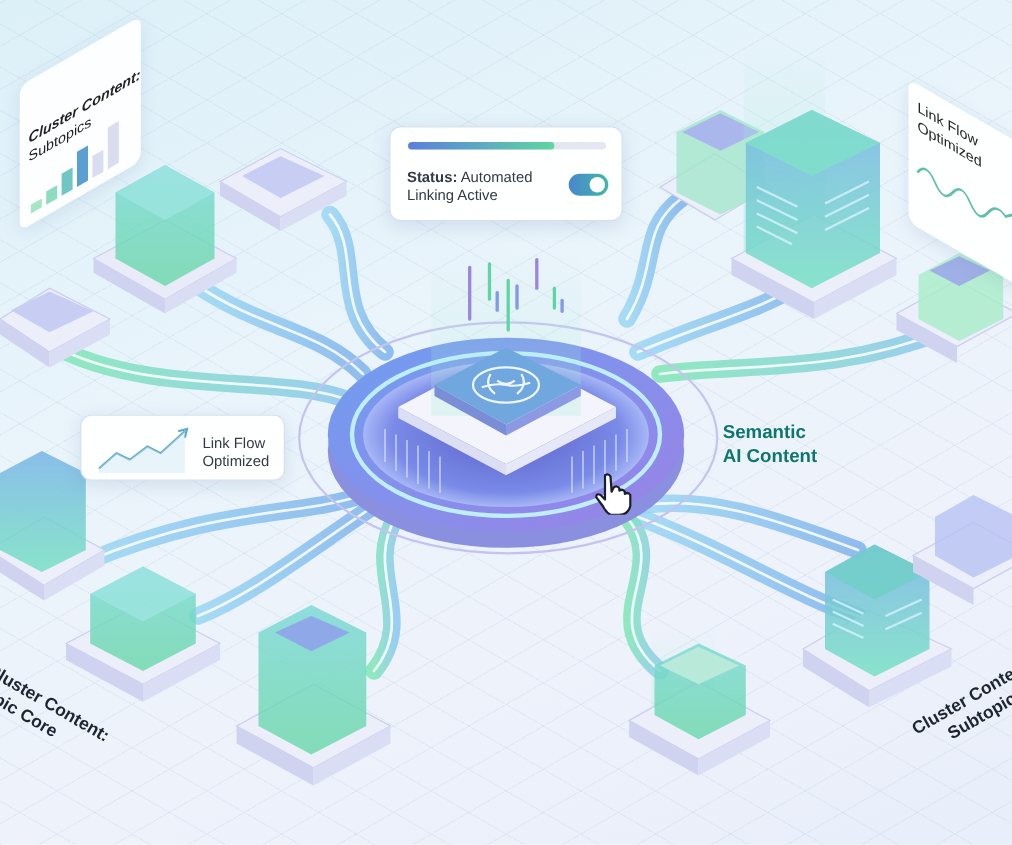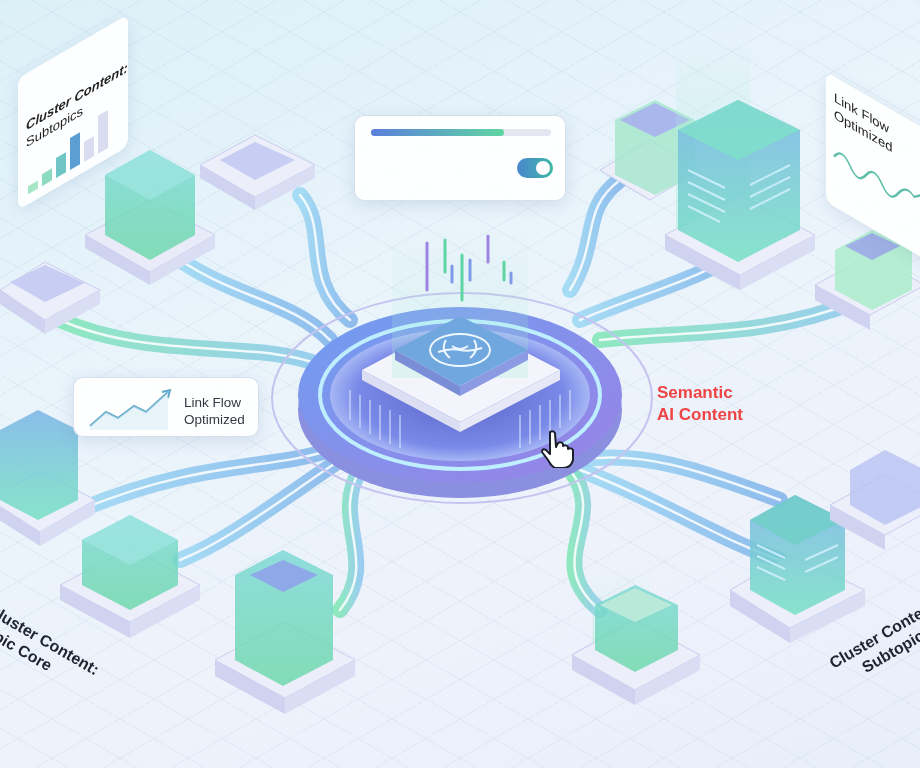--- a/index.html
+++ b/index.html
@@ -25,21 +25,21 @@
   .flow-card { left:73px; top:377px; width:184px; height:58px; }
   .flow-card .flow-text { position:absolute; left:110px; top:16px; font-size:13.5px; line-height:17px; color:#333a45; }
   .tilt-left { position:absolute; left:18px; top:78px; width:110px; height:132px; background:rgba(255,255,255,0.93);
     border-radius:8px; box-shadow:0 4px 14px rgba(90,120,170,0.15);
     transform:skewY(-30deg); transform-origin:left bottom; }
   .tilt-left .tt { position:absolute; left:8px; top:44px; font-size:13px; color:#222; transform:skewY(0deg); line-height:17px; }
   .tilt-right { position:absolute; left:826px; top:72px; width:110px; height:130px; background:rgba(255,255,255,0.93);
     border-radius:8px; box-shadow:0 4px 14px rgba(90,120,170,0.15);
     transform:skewY(30deg); transform-origin:left top; }
   .tilt-right .tt { position:absolute; left:8px; top:12px; font-size:13px; color:#222; line-height:17px; }
-  .engine-label { position:absolute; left:657px; top:382px; font-size:17px; font-weight:700; color:#ef4444; line-height:22px; }
+  .engine-label { position:absolute; left:657px; top:382px; font-size:17px; font-weight:700; color:#0f766e; line-height:22px; }
   .floor-label { position:absolute; font-size:16px; font-weight:700; color:#1e2530; line-height:20px; white-space:nowrap; }
   .fl-left { left:-6px; top:600px; transform:rotate(30deg); transform-origin:left top; }
   .fl-right { left:826px; top:656px; transform:rotate(-30deg); transform-origin:left top; }
   .cursor { position:absolute; left:540px; top:428px; width:40px; height:40px; }
 </style>
 </head>
 <body>
 
 <div class="grid"></div>
 
@@ -280,20 +280,25 @@
   </div>
   <svg style="position:absolute;left:6px;top:62px" width="100" height="30">
     <path d="M2 18 q8 -14 16 0 t16 0 t16 0 t16 0 t16 -6 l10 -8" fill="none" stroke="#5fbfa8" stroke-width="2"></path>
   </svg>
 </div>
 
 <div class="card status-card">
   <div class="progress-track">
     <div class="progress-fill" style="width:74%"></div>
   </div>
+  <div class="status-text">
+    <b>Status:</b>
+    <span>Automated</span><br>
+    <span>Linking Active</span>
+  </div>
   <div class="toggle">
     <div class="knob"></div>
   </div>
 </div>
 
 <div class="card flow-card">
   <svg style="position:absolute;left:12px;top:8px" width="90" height="44">
     <path d="M4 40 L20 26 L32 32 L48 20 L60 26 L82 6" fill="none" stroke="#5fa8c8" stroke-width="2"></path>
     <path d="M76 6 L84 4 L82 12" fill="none" stroke="#5fa8c8" stroke-width="2"></path>
     <path d="M4 40 L20 26 L32 32 L48 20 L60 26 L82 6 L82 44 L4 44 Z" fill="#cfeaf5" opacity="0.5"></path>

